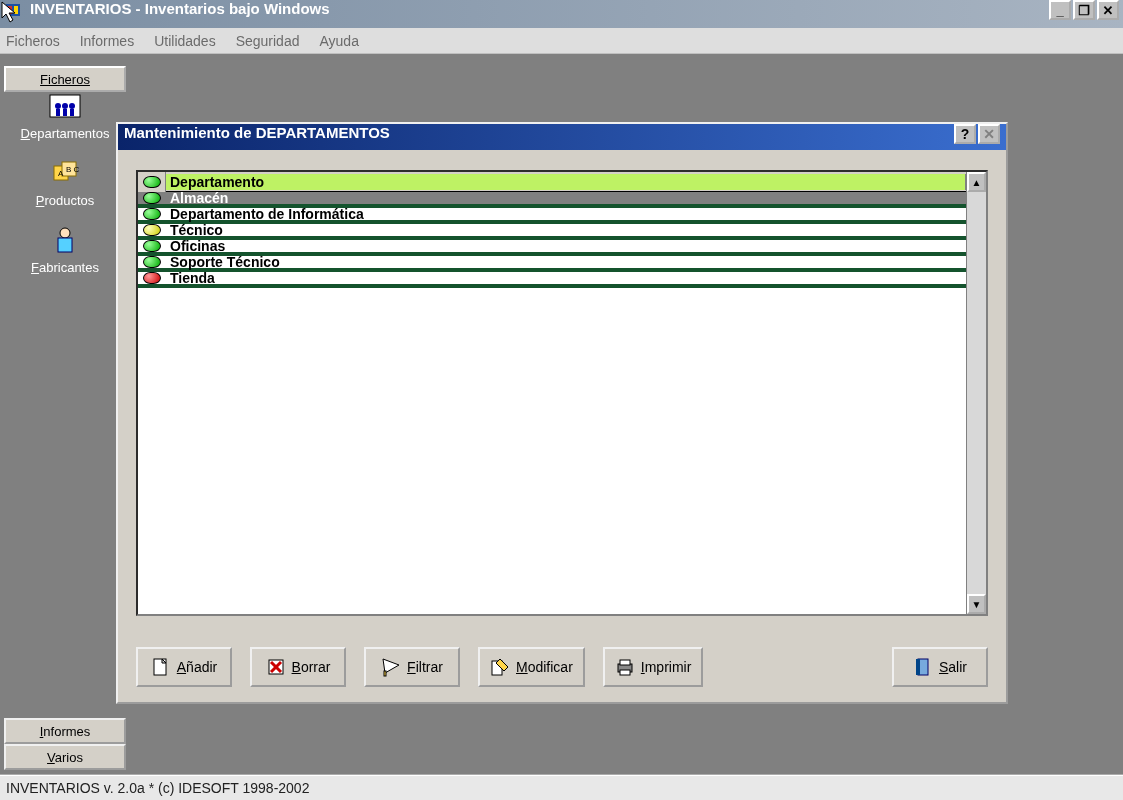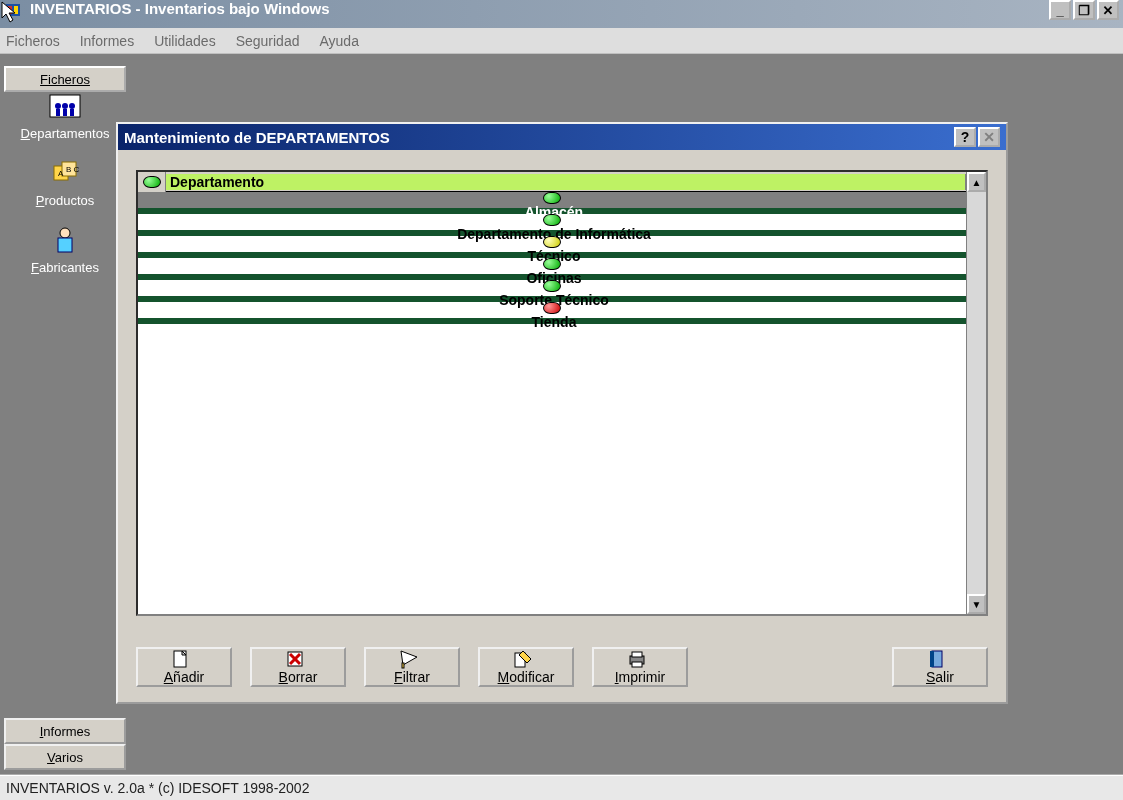--- a/index.html
+++ b/index.html
@@ -25,46 +25,46 @@
   .tab-btn .u { text-decoration: underline; }
   .tab-content { background: #808080; text-align: center; padding-bottom: 8px; }
   .side-item { color: #fff; font-size: 13px; margin-bottom: 18px; }
   .side-item .sicon { width: 36px; height: 30px; margin: 0 auto 4px; display:flex; align-items:center; justify-content:center; }
   .side-item .lbl .u { text-decoration: underline; }
 
   .bottom-tabs { position: absolute; left: 4px; bottom: 4px; width: 122px; }
 
   
   .dialog { position: absolute; left: 116px; top: 68px; width: 892px; height: 582px; background: #d4d0c8; border: 2px outset #f0f0f0; }
-  .dlg-title { height: 26px; background: linear-gradient(to right, #0a246a, #3a6ecf); color: #fff; font-weight: bold; display: flex; align-items: center; padding: 0 6px; font-size: 15px; }
+  .dlg-title { height: 26px; background: linear-gradient(to right, #0a246a, #3a6ecf); color: #fff; font-weight: bold; display: flex; align-items: flex-start; padding: 0 6px; font-size: 15px; }
   .dlg-title .spacer { flex: 1; }
   .dlg-title .dlg-btn { width: 22px; height: 20px; background: #c0c0c0; border: 2px outset #fff; color: #000; font-weight: bold; display:flex; align-items:center; justify-content:center; margin-left: 2px; font-size: 14px; }
   .dlg-title .dlg-btn.disabled { color: #808080; }
 
   .list-wrap { position: absolute; left: 18px; top: 46px; right: 18px; height: 446px; background: #fff; border: 2px inset #808080; display: flex; }
   .list-body { flex: 1; overflow: hidden; }
   .list-header { height: 20px; background: #d4d0c8; border-bottom: 1px solid #000; display: flex; align-items: center; font-weight: bold; font-size: 14px; }
   .list-header .hicon { width: 28px; height: 20px; border-right: 1px solid #808080; background:#d4d0c8; display:flex; align-items:center; justify-content:center; }
   .list-header .hlabel { padding-left: 4px; flex:1; background:#bef264; border-right:1px solid #808080;}
-  .list-row { height: 22px; display: flex; align-items: center; border-bottom: 6px solid #14532d; font-weight: bold; font-size: 14px; flex-direction: column; }
+  .list-row { height: 16px; display: flex; align-items: center; border-bottom: 4px solid #14532d; font-weight: bold; font-size: 14px; }
   .list-row.selected { background: #808080; color: #fff; }
   .list-row .ricon { width: 28px; display:flex; align-items:center; justify-content:center; }
   .list-row .rlabel { padding-left: 4px; }
   .led { width: 18px; height: 12px; border-radius: 50%/60%; border:1px solid #000; }
   .led.green { background: radial-gradient(circle at 30% 30%, #9f9, #0a0); }
   .led.yellow { background: radial-gradient(circle at 30% 30%, #ffb, #cc0); }
   .led.red { background: radial-gradient(circle at 30% 30%, #f99, #c00); }
 
   .vscroll { width: 20px; background: #d8d8d8; border-left: 1px solid #808080; position: relative; }
   .vscroll .arrow { position: absolute; left:0; width:100%; height:20px; background:#c0c0c0; border:2px outset #fff; display:flex; align-items:center; justify-content:center; font-size:10px; }
   .vscroll .arrow.up { top:0; }
   .vscroll .arrow.down { bottom:0; }
 
   .dlg-buttons { position: absolute; left: 18px; right: 18px; bottom: 14px; height: 42px; display: flex; align-items: center; }
-  .btn { height: 40px; background: #d4d0c8; border: 2px outset #f0f0f0; display:flex; align-items:center; justify-content:center; padding: 0 10px; margin-right: 18px; font-size: 14px; min-width: 96px; cursor: default; flex-direction: column; }
+  .btn { height: 40px; background: #d4d0c8; border: 2px outset #f0f0f0; display:flex; align-items:center; justify-content:center; padding: 0 10px; margin-right: 18px; font-size: 14px; min-width: 96px; cursor: default; }
   .btn .bicon { width: 20px; height: 20px; margin-right: 6px; display:inline-flex; align-items:center; justify-content:center;}
   .btn .u { text-decoration: underline; }
   .dlg-buttons .flex { flex: 1; }
 
   
   .statusbar { position: absolute; left:0; right:0; bottom:0; height:26px; background:#e8e8e8; border-top: 2px groove #fff; display:flex; align-items:center; padding: 12px 6px; font-size: 14px; color:#222; }
 
   
   .cursor-arrow { position:absolute; top:0; left:0; z-index:10; }
 </style>

